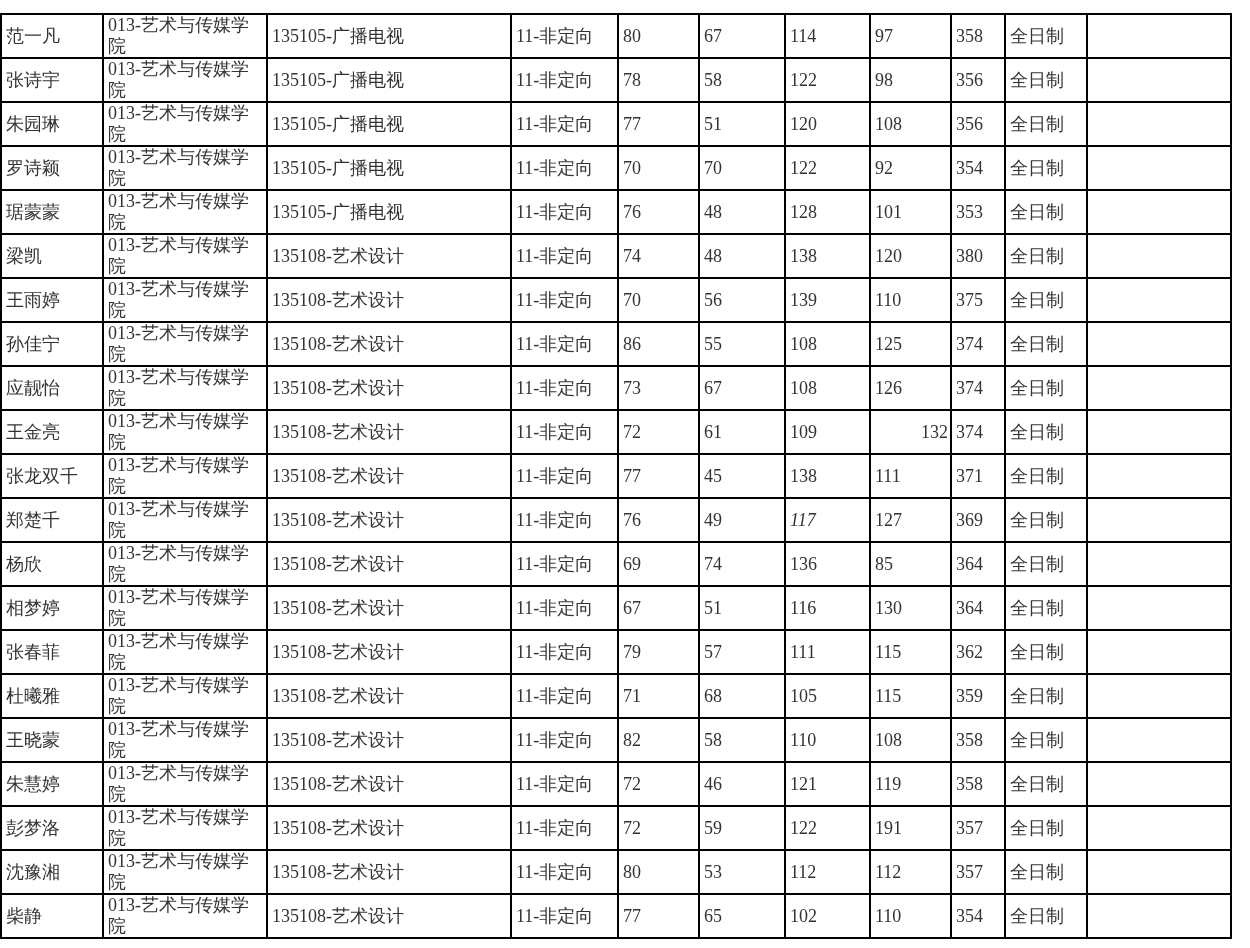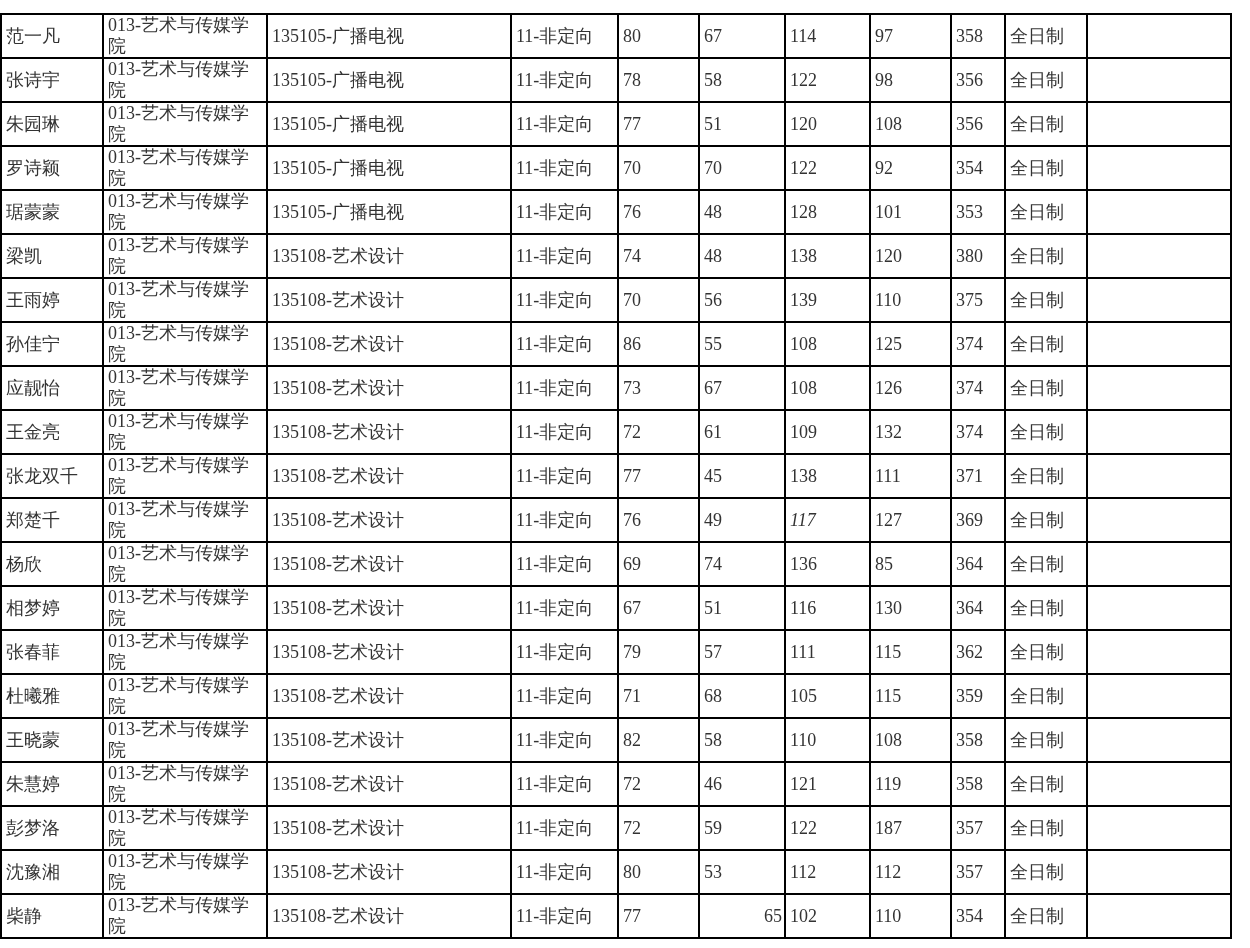--- a/index.html
+++ b/index.html
@@ -199,21 +199,21 @@
   </tr>
 
   <tr>
     <td class="c-name" style="border-color: rgb(0, 0, 0);">王金亮</td>
     <td class="c-college" style="border-color: rgb(0, 0, 0);">013-艺术与传媒学院</td>
     <td class="c-major" style="border-color: rgb(0, 0, 0);">135108-艺术设计</td>
     <td class="c-category" style="border-color: rgb(0, 0, 0);">11-非定向</td>
     <td class="c-num" style="border-color: rgb(0, 0, 0);">72</td>
     <td class="c-num" style="border-color: rgb(0, 0, 0);">61</td>
     <td class="c-num" style="border-color: rgb(0, 0, 0);">109</td>
-    <td class="c-num" style="border-color: rgb(0, 0, 0);">132</td>
+    <td class="c-num" style="border-color: rgb(0, 0, 0); text-align: right;">132</td>
     <td class="c-num" style="border-color: rgb(0, 0, 0);">374</td>
     <td class="c-mode" style="border-color: rgb(0, 0, 0);">全日制</td>
     <td class="c-note" style="border-color: rgb(0, 0, 0);"></td>
   </tr>
 
   <tr>
     <td class="c-name" style="border-color: rgb(0, 0, 0);">张龙双千</td>
     <td class="c-college" style="border-color: rgb(0, 0, 0);">013-艺术与传媒学院</td>
     <td class="c-major" style="border-color: rgb(0, 0, 0);">135108-艺术设计</td>
     <td class="c-category" style="border-color: rgb(0, 0, 0);">11-非定向</td>
@@ -325,21 +325,21 @@
   </tr>
 
   <tr>
     <td class="c-name" style="border-color: rgb(0, 0, 0);">彭梦洛</td>
     <td class="c-college" style="border-color: rgb(0, 0, 0);">013-艺术与传媒学院</td>
     <td class="c-major" style="border-color: rgb(0, 0, 0);">135108-艺术设计</td>
     <td class="c-category" style="border-color: rgb(0, 0, 0);">11-非定向</td>
     <td class="c-num" style="border-color: rgb(0, 0, 0);">72</td>
     <td class="c-num" style="border-color: rgb(0, 0, 0);">59</td>
     <td class="c-num" style="border-color: rgb(0, 0, 0);">122</td>
-    <td class="c-num" style="border-color: rgb(0, 0, 0);">187</td>
+    <td class="c-num" style="border-color: rgb(0, 0, 0);">191</td>
     <td class="c-num" style="border-color: rgb(0, 0, 0);">357</td>
     <td class="c-mode" style="border-color: rgb(0, 0, 0);">全日制</td>
     <td class="c-note" style="border-color: rgb(0, 0, 0);"></td>
   </tr>
 
   <tr>
     <td class="c-name" style="border-color: rgb(0, 0, 0);">沈豫湘</td>
     <td class="c-college" style="border-color: rgb(0, 0, 0);">013-艺术与传媒学院</td>
     <td class="c-major" style="border-color: rgb(0, 0, 0);">135108-艺术设计</td>
     <td class="c-category" style="border-color: rgb(0, 0, 0);">11-非定向</td>
@@ -351,21 +351,21 @@
     <td class="c-mode" style="border-color: rgb(0, 0, 0);">全日制</td>
     <td class="c-note" style="border-color: rgb(0, 0, 0);"></td>
   </tr>
 
   <tr>
     <td class="c-name" style="border-color: rgb(0, 0, 0);">柴静</td>
     <td class="c-college" style="border-color: rgb(0, 0, 0);">013-艺术与传媒学院</td>
     <td class="c-major" style="border-color: rgb(0, 0, 0);">135108-艺术设计</td>
     <td class="c-category" style="border-color: rgb(0, 0, 0);">11-非定向</td>
     <td class="c-num" style="border-color: rgb(0, 0, 0);">77</td>
-    <td class="c-num" style="border-color: rgb(0, 0, 0); text-align: right;">65</td>
+    <td class="c-num" style="border-color: rgb(0, 0, 0);">65</td>
     <td class="c-num" style="border-color: rgb(0, 0, 0);">102</td>
     <td class="c-num" style="border-color: rgb(0, 0, 0);">110</td>
     <td class="c-num" style="border-color: rgb(0, 0, 0);">354</td>
     <td class="c-mode" style="border-color: rgb(0, 0, 0);">全日制</td>
     <td class="c-note" style="border-color: rgb(0, 0, 0);"></td>
   </tr>
 </tbody>
   </table>
 </div>
 

